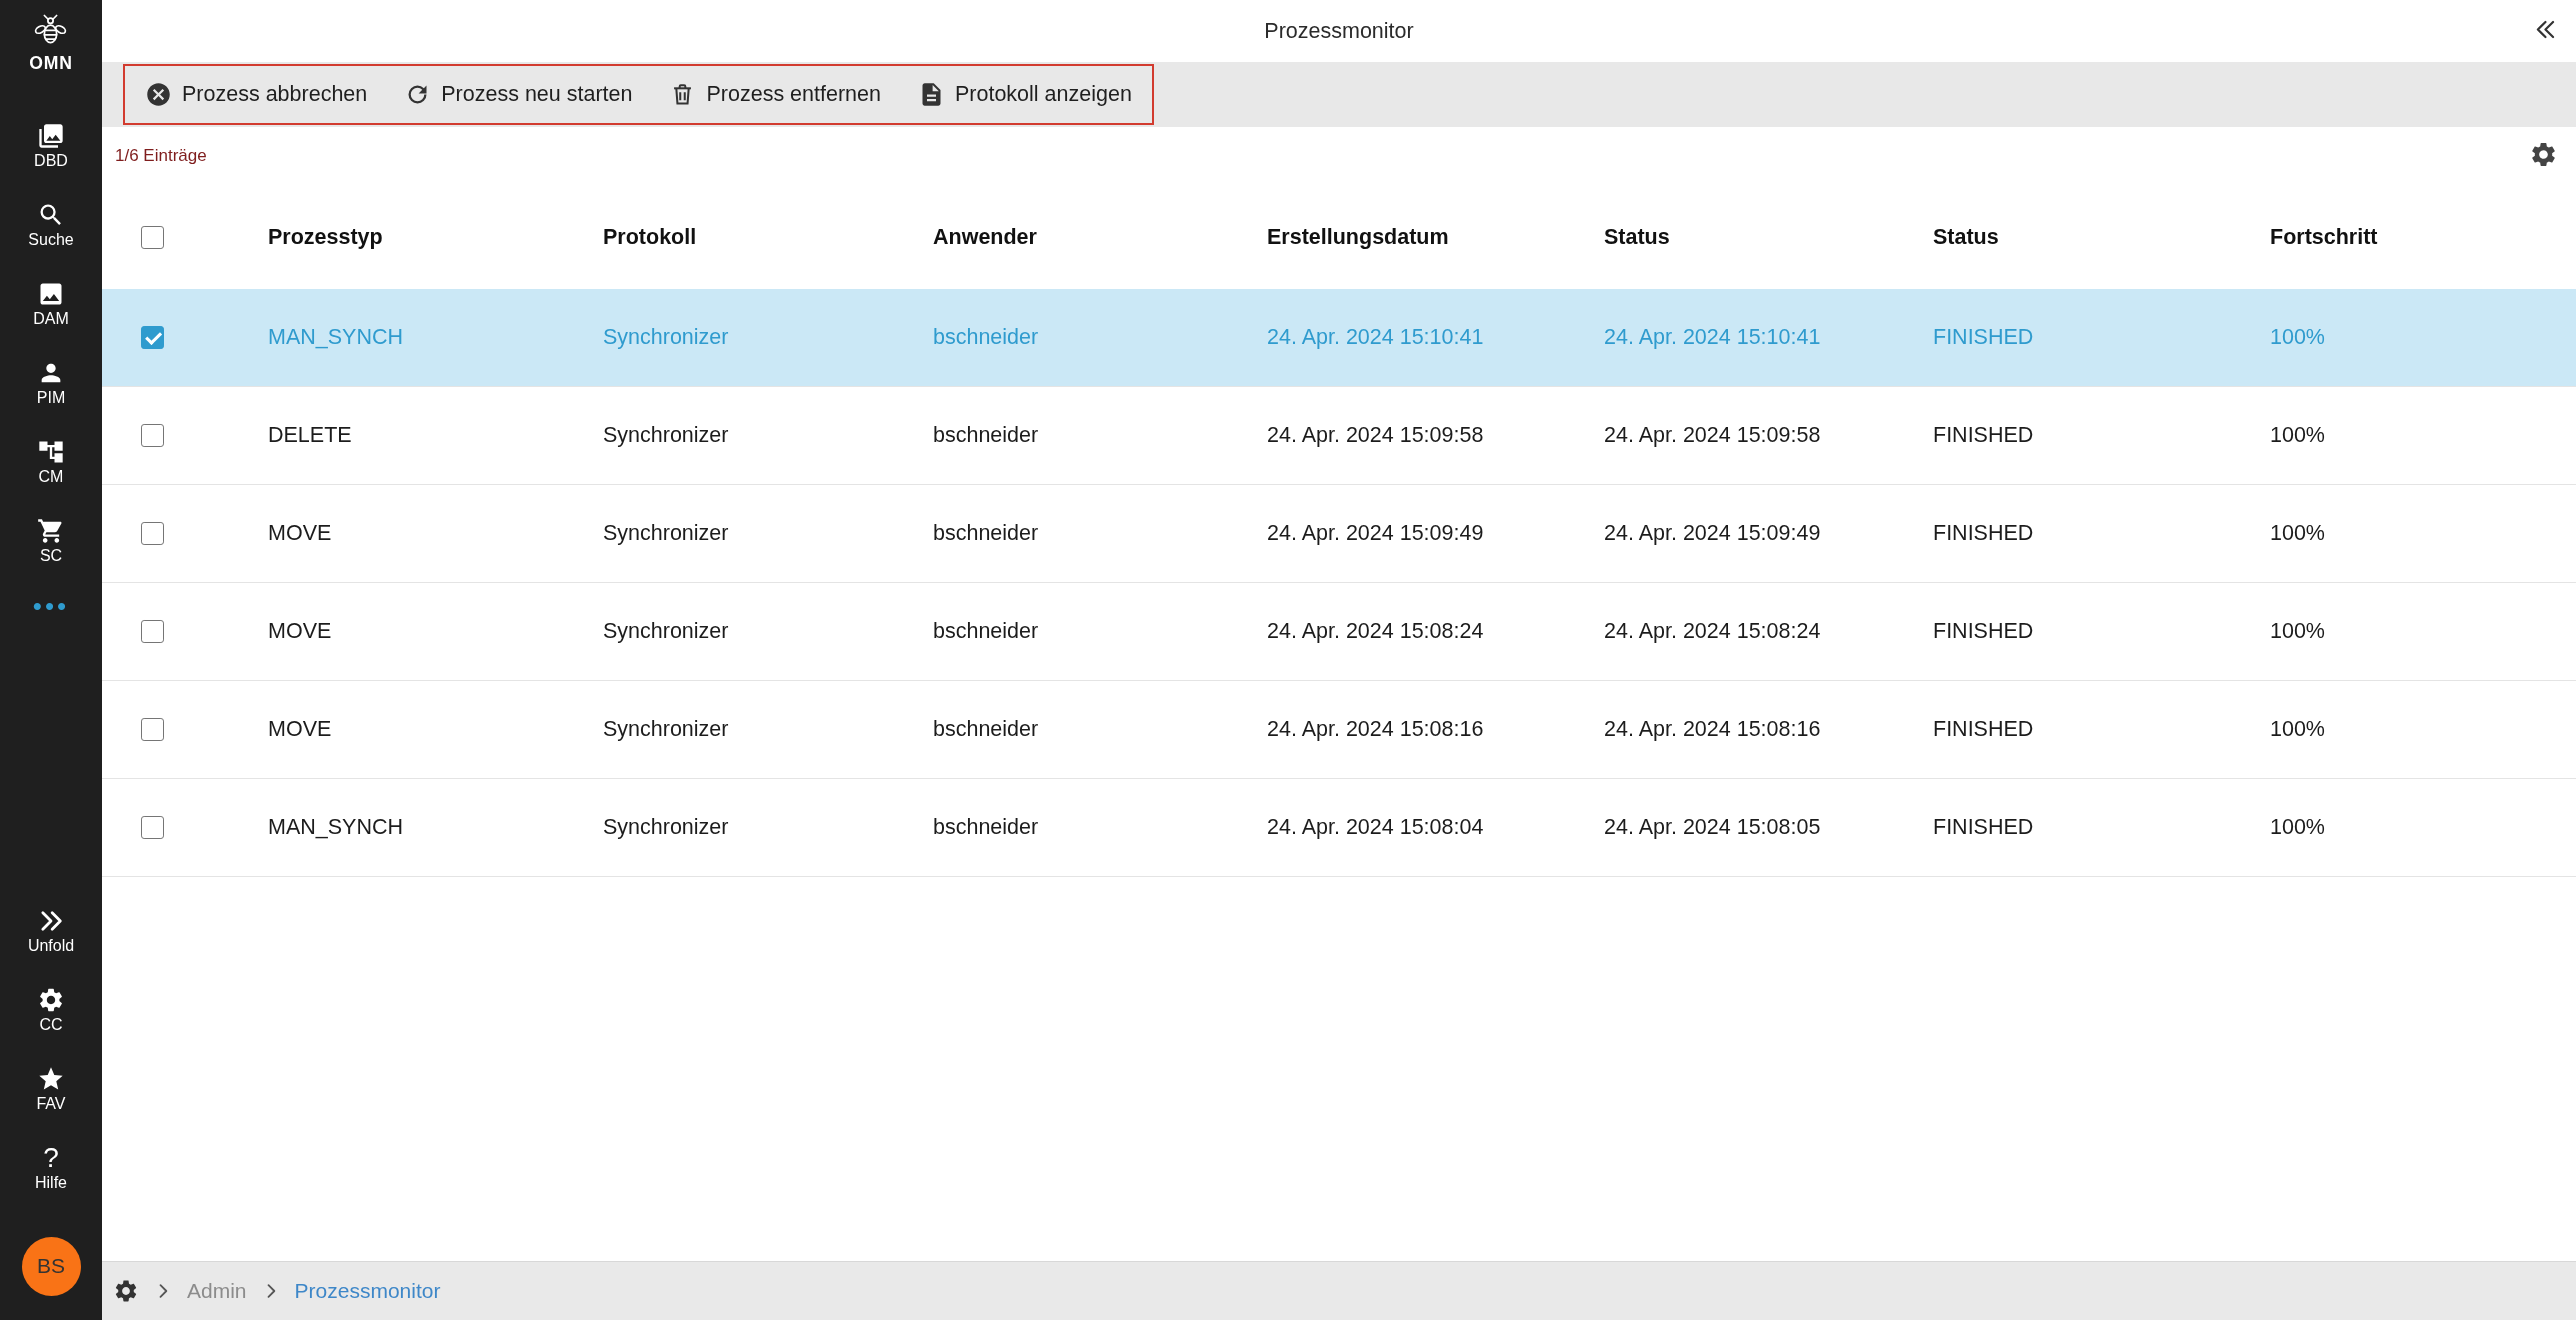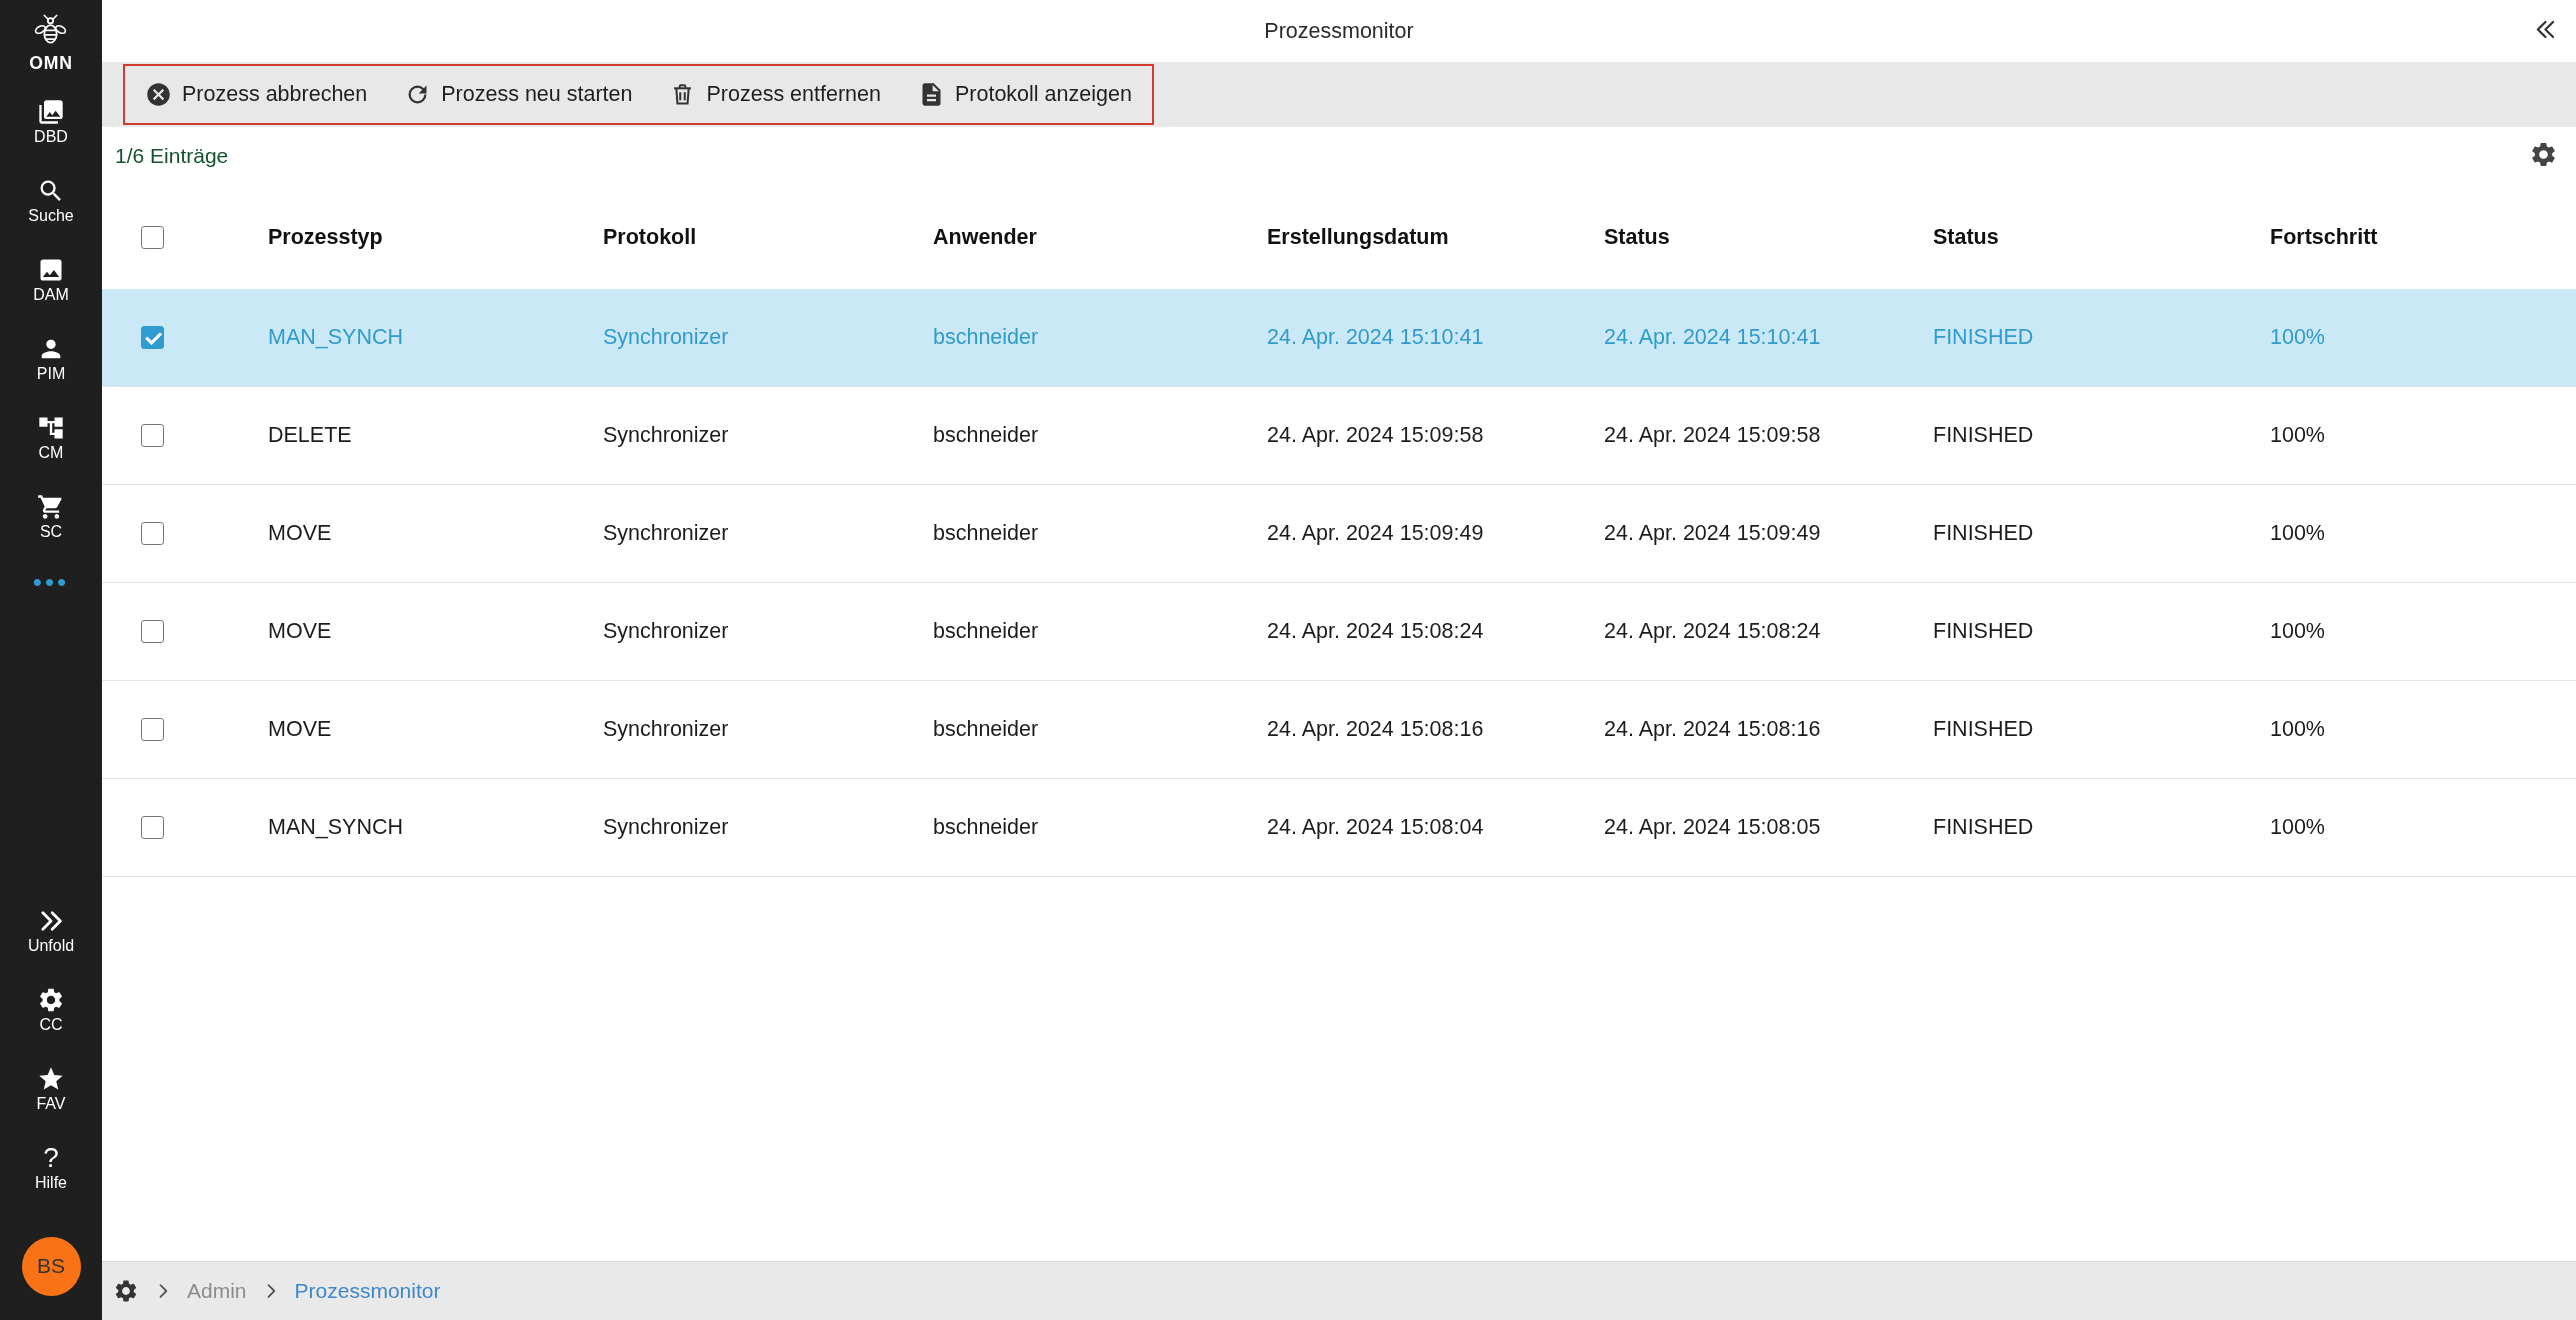--- a/index.html
+++ b/index.html
@@ -10,21 +10,21 @@
     --toolbar-bg:#e8e8e8;
     --breadcrumb-link-blue:#3e87c8;
   }
   *{box-sizing:border-box;margin:0;padding:0;}
   html,body{width:2576px;height:1320px;overflow:hidden;}
   body{font-family:"Liberation Sans","DejaVu Sans",sans-serif;background:#fff;color:#222;}
   .app{display:flex;width:2576px;height:1320px;}
 
   
   .sidebar{width:102px;min-width:102px;background:var(--sidebar-bg);display:flex;flex-direction:column;align-items:center;height:100%;}
-  .logo{display:flex;flex-direction:column;align-items:center;gap:3.1px;padding-top:12.3px;margin-bottom:24px;cursor:pointer;}
+  .logo{display:flex;flex-direction:column;align-items:center;gap:3.1px;padding-top:12.3px;margin-bottom:48px;cursor:pointer;}
   .logo-label{color:#fff;font-size:17.6px;font-weight:bold;letter-spacing:0.8px;}
   .side-item{display:flex;flex-direction:column;align-items:center;gap:2px;margin-bottom:31px;cursor:pointer;}
   .side-item .lbl{color:#fff;font-size:16px;}
   .side-icon{width:28px;height:28px;display:block;}
   .more-dots{color:var(--accent-blue);font-size:26px;letter-spacing:3.1px;line-height:15.3px;margin-top:3.1px;margin-bottom:15.3px;cursor:pointer;}
   .side-spacer{flex:1;}
   .q-icon{color:#fff;font-size:28px;line-height:28px;height:28px;}
   .avatar{width:59px;height:59px;border-radius:50%;background:#f97316;color:#333;display:flex;align-items:center;justify-content:center;font-size:21px;margin-top:14px;margin-bottom:24.5px;cursor:pointer;}
 
   
@@ -33,21 +33,21 @@
   .topbar{position:relative;height:62px;min-height:62px;display:flex;align-items:center;justify-content:center;background:#fff;}
   .page-title{font-size:21.5px;color:#2b2b2b;}
   .collapse-btn{position:absolute;right:17px;top:50%;transform:translateY(-50%);background:none;border:none;cursor:pointer;display:flex;align-items:center;}
 
   .toolbar{height:65px;min-height:65px;background:var(--toolbar-bg);display:flex;align-items:center;}
   .annotation-box{display:flex;align-items:center;margin-left:21px;height:61px;border:2.3px solid var(--annotation-red);padding:0 20px;gap:37px;}
   .tb-btn{display:flex;align-items:center;gap:10px;background:none;border:none;font-family:inherit;font-size:21.5px;color:#1f1f1f;cursor:pointer;white-space:nowrap;}
   .tb-icon{width:27px;height:27px;display:block;}
 
   .count-row{height:58px;min-height:58px;display:flex;align-items:center;padding:0 18.4px 0 13px;background:#fff;}
-  .entries-count{font-size:21px;color:#14532d;}
+  .entries-count{font-size:17px;color:#7f1d1d;}
   .count-spacer{flex:1;}
   .settings-btn{background:none;border:none;cursor:pointer;display:flex;align-items:center;}
 
   
   .grid-row{display:grid;grid-template-columns:166px 335px 330px 334px 337px 329px 337px 1fr;align-items:center;}
   .thead{height:104px;min-height:104px;font-weight:bold;font-size:21.5px;color:#111;background:#fff;}
   .trow{height:98px;min-height:98px;font-size:21.5px;color:#1c1c1c;border-bottom:1.5px solid #e4e4e4;background:#fff;cursor:pointer;}
   .trow.selected{background:var(--selected-row-bg);color:var(--accent-blue);}
   .cb-cell{margin-left:39px;}
   .checkbox{position:relative;width:23px;height:23px;border:1.5px solid #757575;border-radius:3.1px;background:#fff;cursor:pointer;}

